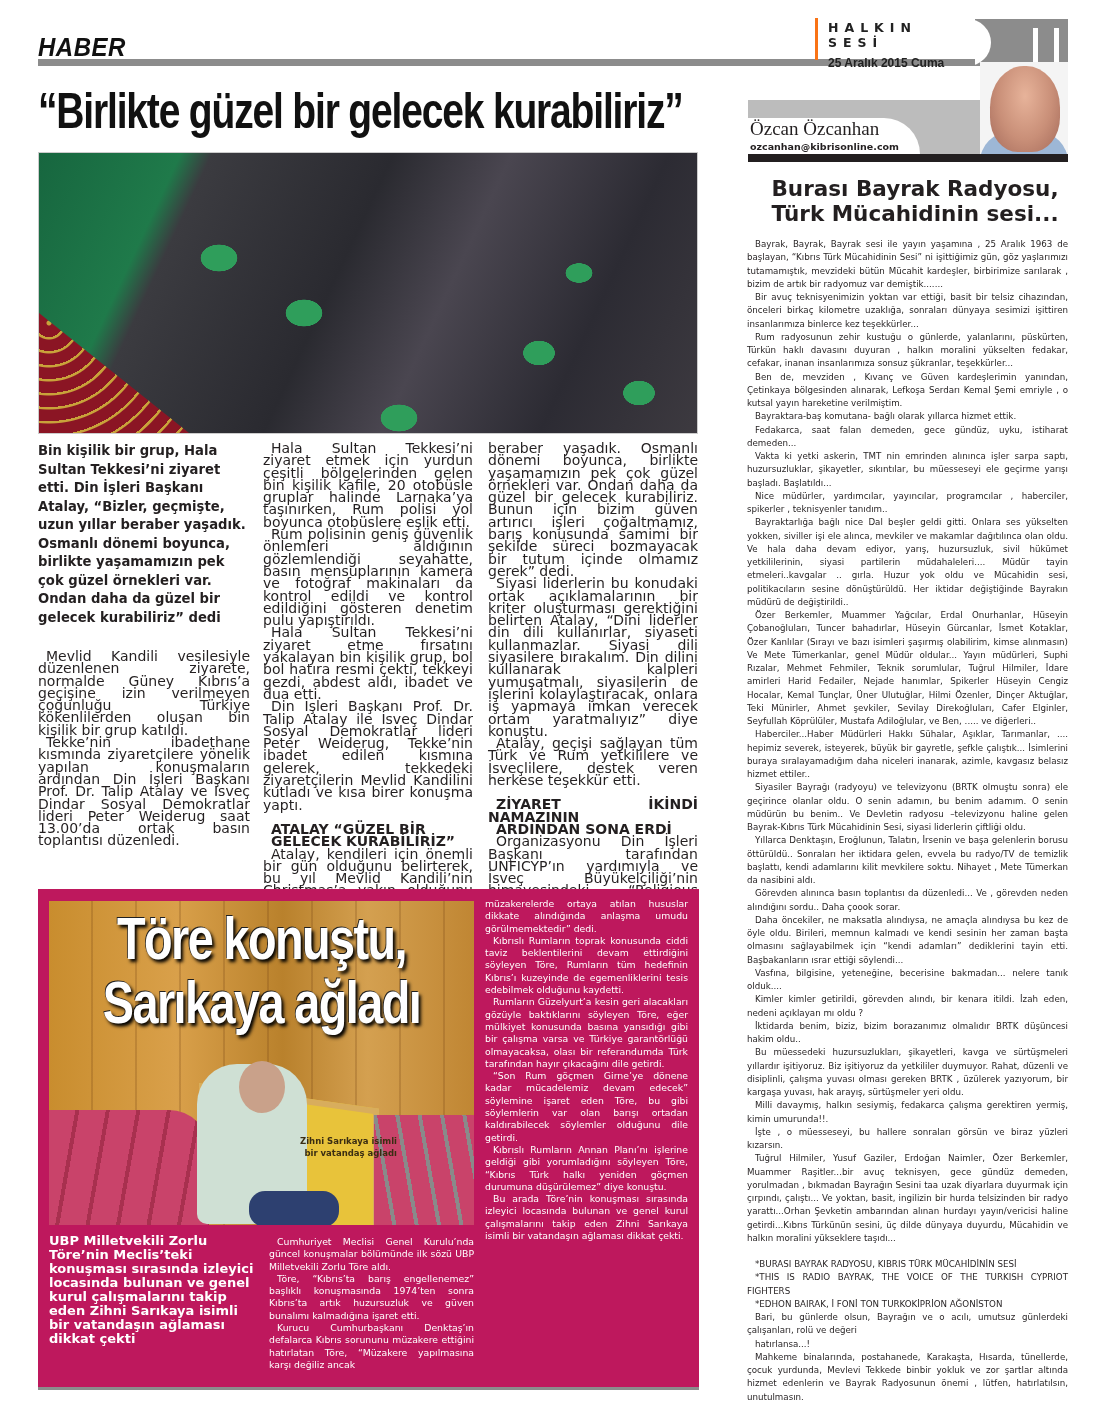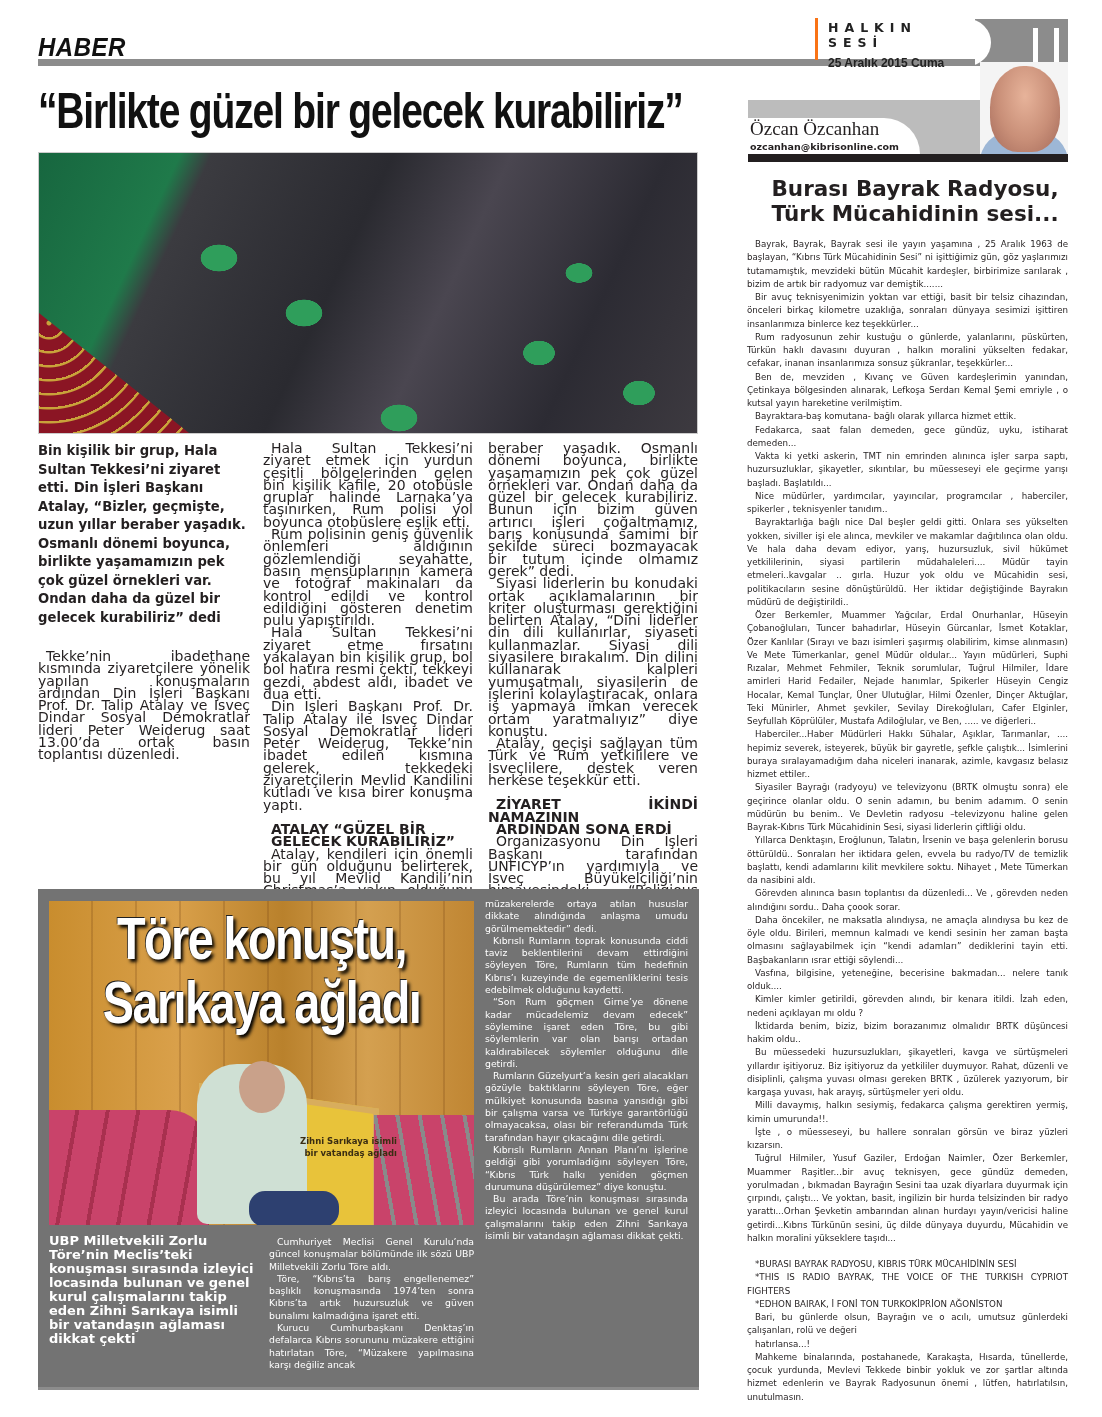--- a/index.html
+++ b/index.html
@@ -36,21 +36,21 @@
   .col { position: absolute; font-family: "DejaVu Sans", sans-serif; font-size: 14px; line-height: 12.3px; color: #231f20; text-align: justify; }
   .col p { text-indent: 8px; }
   .col .sub { font-weight: bold; text-indent: 8px; margin-top: 12px; }
   .col .sub + .sub { margin-top: 0; }
   .lede { position: absolute; left: 38px; top: 442px; width: 212px; font-family: "DejaVu Sans", sans-serif; font-weight: bold; font-size: 13.2px; line-height: 18.5px; color: #231f20; }
   .c1 { left: 38px; top: 650px; width: 212px; }
   .c2 { left: 263px; top: 442px; width: 210px; }
   .c3 { left: 488px; top: 442px; width: 210px; }
 
   
-  .box2 { position: absolute; left: 38px; top: 889px; width: 661px; height: 501px; background: #737373; border-bottom: 3px solid #8c8c8c; }
+  .box2 { position: absolute; left: 38px; top: 889px; width: 661px; height: 501px; background: #be185d; border-bottom: 3px solid #8c8c8c; }
   .photo2 { position: absolute; left: 11px; top: 12px; width: 425px; height: 324px; overflow: hidden; background:
       linear-gradient(90deg, #c98d2e 0%, #d9a04a 30%, #b9812c 55%, #d4a050 75%, #c08633 100%); }
   .photo2 .wall-lines { position: absolute; inset: 0; background: repeating-linear-gradient(90deg, transparent 0 42px, rgba(120,70,20,0.25) 42px 44px); }
   .photo2 .seats { position: absolute; left: 0; bottom: 0; width: 160px; height: 115px; background: repeating-linear-gradient(100deg, #c9436a 0 26px, #a8304f 26px 30px); border-top-right-radius: 40px; }
   .photo2 .seats2 { position: absolute; right: 0; bottom: 0; width: 100px; height: 110px; background: repeating-linear-gradient(80deg, #c9436a 0 18px, #8a8a8a 18px 22px); }
   .photo2 .rail { position: absolute; left: 150px; top: 195px; width: 180px; height: 130px; border: 6px solid #d8ad5d; border-bottom: none; background: #e8c33a; transform: skewY(8deg); }
   .photo2 .man { position: absolute; left: 148px; top: 163px; width: 110px; height: 160px; background: #cfe0d4; border-radius: 40px 40px 10px 10px; }
   .photo2 .head { position: absolute; left: 190px; top: 160px; width: 46px; height: 52px; background: #c9a18a; border-radius: 50%; }
   .photo2 .legs { position: absolute; left: 200px; top: 290px; width: 90px; height: 36px; background: #2d4070; border-radius: 16px; }
   .box-title { position: absolute; left: 0; top: 6px; width: 425px; text-align: center; font-family: "Liberation Sans", sans-serif; font-weight: bold; font-size: 60px; line-height: 64px; color: #fff; letter-spacing: -2px; transform: scaleX(0.78); text-shadow: 3px 3px 4px #000, -1px -1px 0 #222; }
@@ -91,20 +91,21 @@
 </div>
 
 <h1 class="headline">“Birlikte güzel bir gelecek kurabiliriz”</h1>
 <div class="photo1" title="Hala Sultan Tekkesi'nde toplanan kalabalık">
   <div class="carpet"></div>
 </div>
 
 <div class="lede">Bin kişilik bir grup, Hala Sultan Tekkesi’ni ziyaret etti. Din İşleri Başkanı Atalay, “Bizler, geçmişte, uzun yıllar beraber yaşadık. Osmanlı dönemi boyunca, birlikte yaşamamızın pek çok güzel örnekleri var. Ondan daha da güzel bir gelecek kurabiliriz” dedi</div>
 
 <div class="col c1">
+  <p>Mevlid Kandili vesilesiyle düzenlenen ziyarete, normalde Güney Kıbrıs’a geçişine izin verilmeyen çoğunluğu Türkiye kökenlilerden oluşan bin kişilik bir grup katıldı.</p>
   <p>Tekke’nin ibadethane kısmında ziyaretçilere yönelik yapılan konuşmaların ardından Din İşleri Başkanı Prof. Dr. Talip Atalay ve İsveç Dindar Sosyal Demokratlar lideri Peter Weiderug saat 13.00’da ortak basın toplantısı düzenledi.</p>
 </div>
 
 <div class="col c2">
   <p>Hala Sultan Tekkesi’ni ziyaret etmek için yurdun çeşitli bölgelerinden gelen bin kişilik kafile, 20 otobüsle gruplar halinde Larnaka’ya taşınırken, Rum polisi yol boyunca otobüslere eşlik etti.</p>
   <p>Rum polisinin geniş güvenlik önlemleri aldığının gözlemlendiği seyahatte, basın mensuplarının kamera ve fotoğraf makinaları da kontrol edildi ve kontrol edildiğini gösteren denetim pulu yapıştırıldı.</p>
   <p>Hala Sultan Tekkesi’ni ziyaret etme fırsatını yakalayan bin kişilik grup, bol bol hatıra resmi çekti, tekkeyi gezdi, abdest aldı, ibadet ve dua etti.</p>
   <p>Din İşleri Başkanı Prof. Dr. Talip Atalay ile İsveç Dindar Sosyal Demokratlar lideri Peter Weiderug, Tekke’nin ibadet edilen kısmına gelerek, tekkedeki ziyaretçilerin Mevlid Kandilini kutladı ve kısa birer konuşma yaptı.</p>
   <div class="sub">ATALAY “GÜZEL BİR</div>
   <div class="sub">GELECEK KURABİLİRİZ”</div>
@@ -141,22 +142,22 @@
 
   <div class="box-col bc1">
     <p>Cumhuriyet Meclisi Genel Kurulu’nda güncel konuşmalar bölümünde ilk sözü UBP Milletvekili Zorlu Töre aldı.</p>
     <p>Töre, “Kıbrıs’ta barış engellenemez” başlıklı konuşmasında 1974’ten sonra Kıbrıs’ta artık huzursuzluk ve güven bunalımı kalmadığına işaret etti.</p>
     <p>Kurucu Cumhurbaşkanı Denktaş’ın defalarca Kıbrıs sorununu müzakere ettiğini hatırlatan Töre, “Müzakere yapılmasına karşı değiliz ancak</p>
   </div>
 
   <div class="box-col bc2">
     <p style="text-indent:0">müzakerelerde ortaya atılan hususlar dikkate alındığında anlaşma umudu görülmemektedir” dedi.</p>
     <p>Kıbrıslı Rumların toprak konusunda ciddi taviz beklentilerini devam ettirdiğini söyleyen Töre, Rumların tüm hedefinin Kıbrıs’ı kuzeyinde de egemenliklerini tesis edebilmek olduğunu kaydetti.</p>
+    <p>Rumların Güzelyurt’a kesin geri alacakları gözüyle baktıklarını söyleyen Töre, eğer mülkiyet konusunda basına yansıdığı gibi bir çalışma varsa ve Türkiye garantörlüğü olmayacaksa, olası bir referandumda Türk tarafından hayır çıkacağını dile getirdi.</p>
     <p>“Son Rum göçmen Girne’ye dönene kadar mücadelemiz devam edecek” söylemine işaret eden Töre, bu gibi söylemlerin var olan barışı ortadan kaldırabilecek söylemler olduğunu dile getirdi.</p>
-    <p>Rumların Güzelyurt’a kesin geri alacakları gözüyle baktıklarını söyleyen Töre, eğer mülkiyet konusunda basına yansıdığı gibi bir çalışma varsa ve Türkiye garantörlüğü olmayacaksa, olası bir referandumda Türk tarafından hayır çıkacağını dile getirdi.</p>
     <p>Kıbrıslı Rumların Annan Planı’nı işlerine geldiği gibi yorumladığını söyleyen Töre, “Kıbrıs Türk halkı yeniden göçmen durumuna düşürülemez” diye konuştu.</p>
     <p>Bu arada Töre’nin konuşması sırasında izleyici locasında bulunan ve genel kurul çalışmalarını takip eden Zihni Sarıkaya isimli bir vatandaşın ağlaması dikkat çekti.</p>
   </div>
 </div>
 
 <div class="col-banner">
   <div class="white"></div>
 </div>
 <div class="portrait">
   <div class="shirt"></div>

